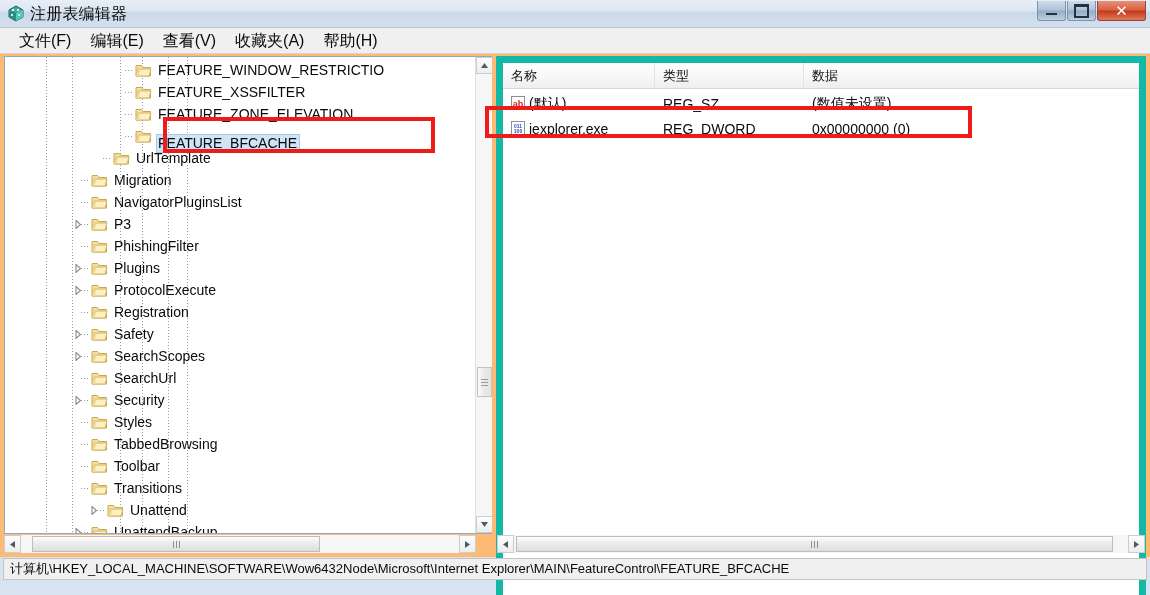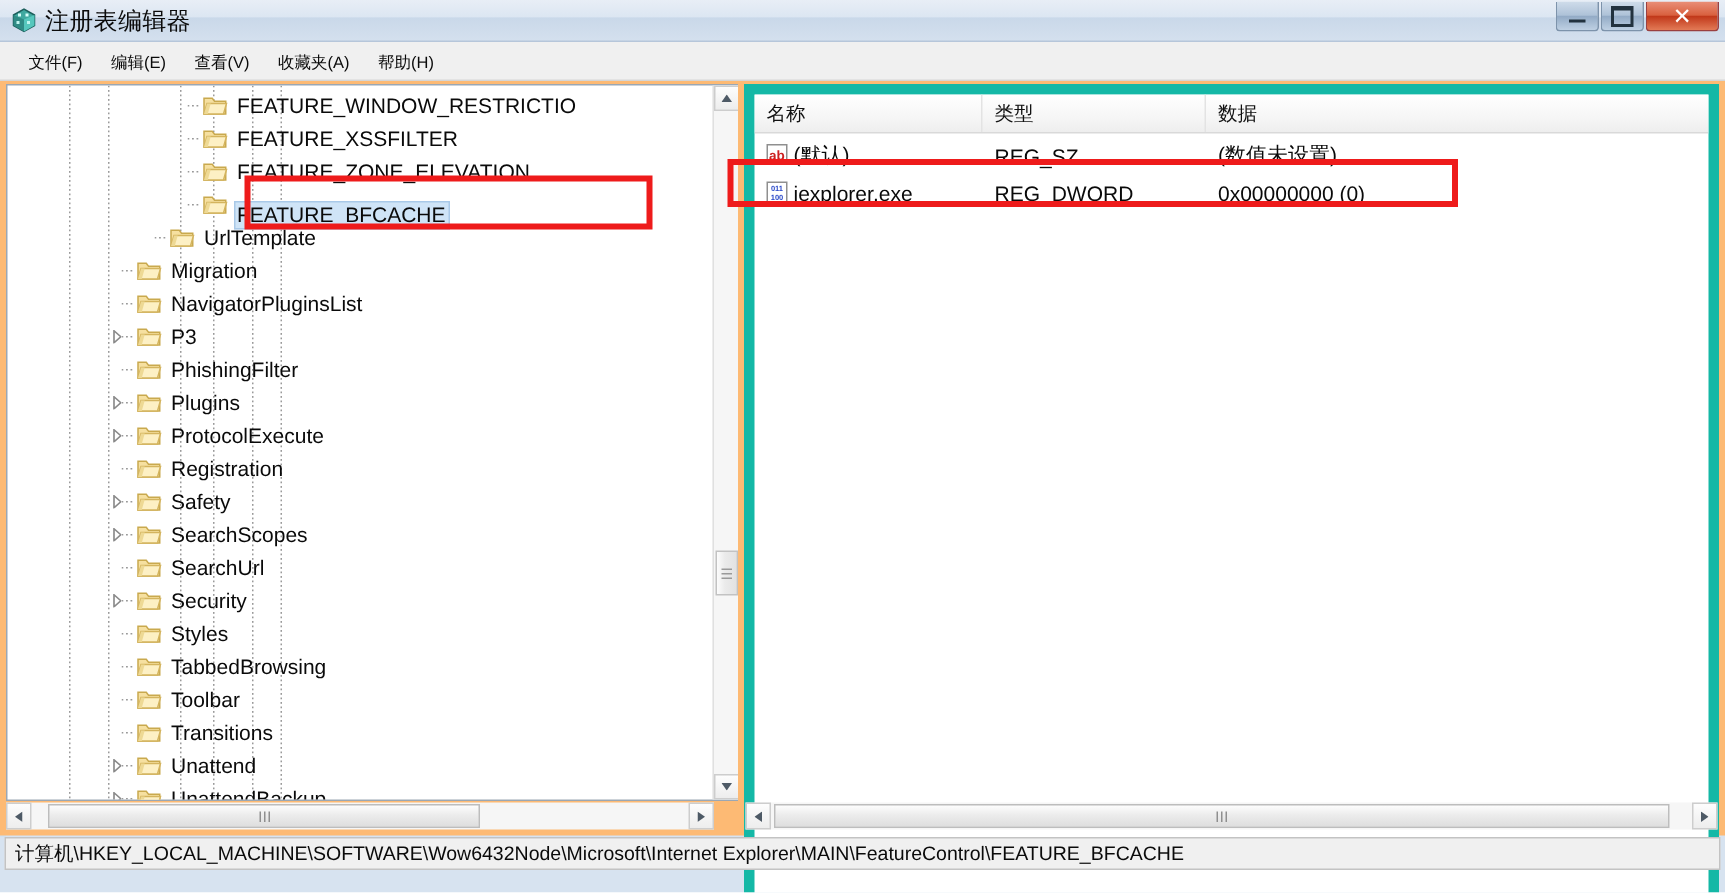--- a/index.html
+++ b/index.html
@@ -65,21 +65,21 @@
   
   .menubar {
     position: absolute; left: 0; top: 28px;
     width: 1150px; height: 26px;
     background: #f0f0f0;
     border-bottom: 1px solid #d6d6d6;
     box-sizing: border-box;
   }
   .menubar-inner { display: flex; align-items: center; height: 26px; padding-left: 10px; }
   .menu-item {
-    font-size: 11px; color: #0a0a0a;
+    font-size: 16px; color: #0a0a0a;
     padding: 3px 10px 3px 9px;
     white-space: nowrap; cursor: default;
   }
 
   
   .client {
     position: absolute; left: 0; top: 54px;
     width: 1150px; height: 503px;
     background: #fdba74;
   }
@@ -519,21 +519,21 @@
             </div>
             <div class="trow" style="top: 420px; position: absolute; left: 0px; right: 0px;">
               <span class="tw-hconn" style="left: 76px; width: 9px; top: 11px;"></span>
               <span class="folder" style="left: 86px; top: 4px;"><svg width="17" height="15" viewBox="0 0 17 15">
                   <path d="M1 2.5 L6.5 2.5 L8 4.5 L15.5 4.5 L15.5 13 L1 13 Z" fill="#f6e0a0" stroke="#c9a94e" stroke-width="1"></path>
                   <path d="M3 6 L16 6 L14 13 L1 13 Z" fill="#fdf0c4" stroke="#d4b45e" stroke-width="1"></path>
                   <path d="M3 6 L5.5 6 L3.5 13 L1 13 Z" fill="#eed994"></path>
                 </svg></span>
               <span class="tlabel" style="left: 107px; top: 2px;">Transitions</span>
             </div>
-            <div class="trow" style="top: 442px; position: absolute; left: 0px; right: 0px;">
+            <div class="trow" style="top: 442px; position: absolute; left: 16px; right: 0px;">
               <span class="arrow" style="left: 67px; top: 5px;">
                 <svg width="6" height="9" viewBox="0 0 6 9">
                   <polygon points="1,0.5 5.5,4.5 1,8.5" fill="none" stroke="#8a8a8a" stroke-width="1.1"></polygon>
                 </svg>
               </span>
               <span class="tw-hconn" style="left: 76px; width: 9px; top: 11px;"></span>
               <span class="folder" style="left: 86px; top: 4px;"><svg width="17" height="15" viewBox="0 0 17 15">
                   <path d="M1 2.5 L6.5 2.5 L8 4.5 L15.5 4.5 L15.5 13 L1 13 Z" fill="#f6e0a0" stroke="#c9a94e" stroke-width="1"></path>
                   <path d="M3 6 L16 6 L14 13 L1 13 Z" fill="#fdf0c4" stroke="#d4b45e" stroke-width="1"></path>
                   <path d="M3 6 L5.5 6 L3.5 13 L1 13 Z" fill="#eed994"></path>

